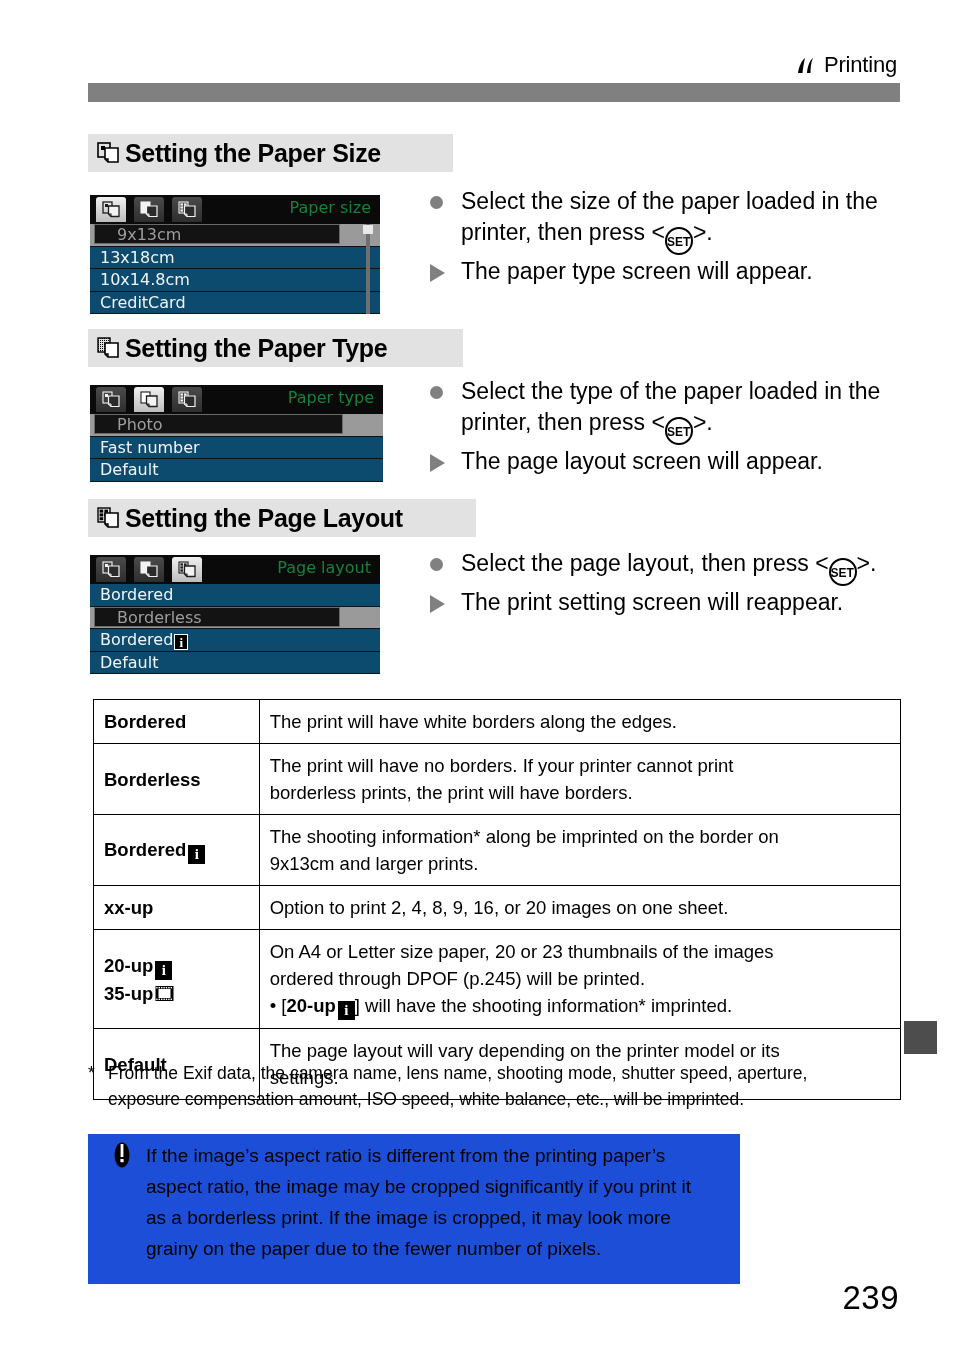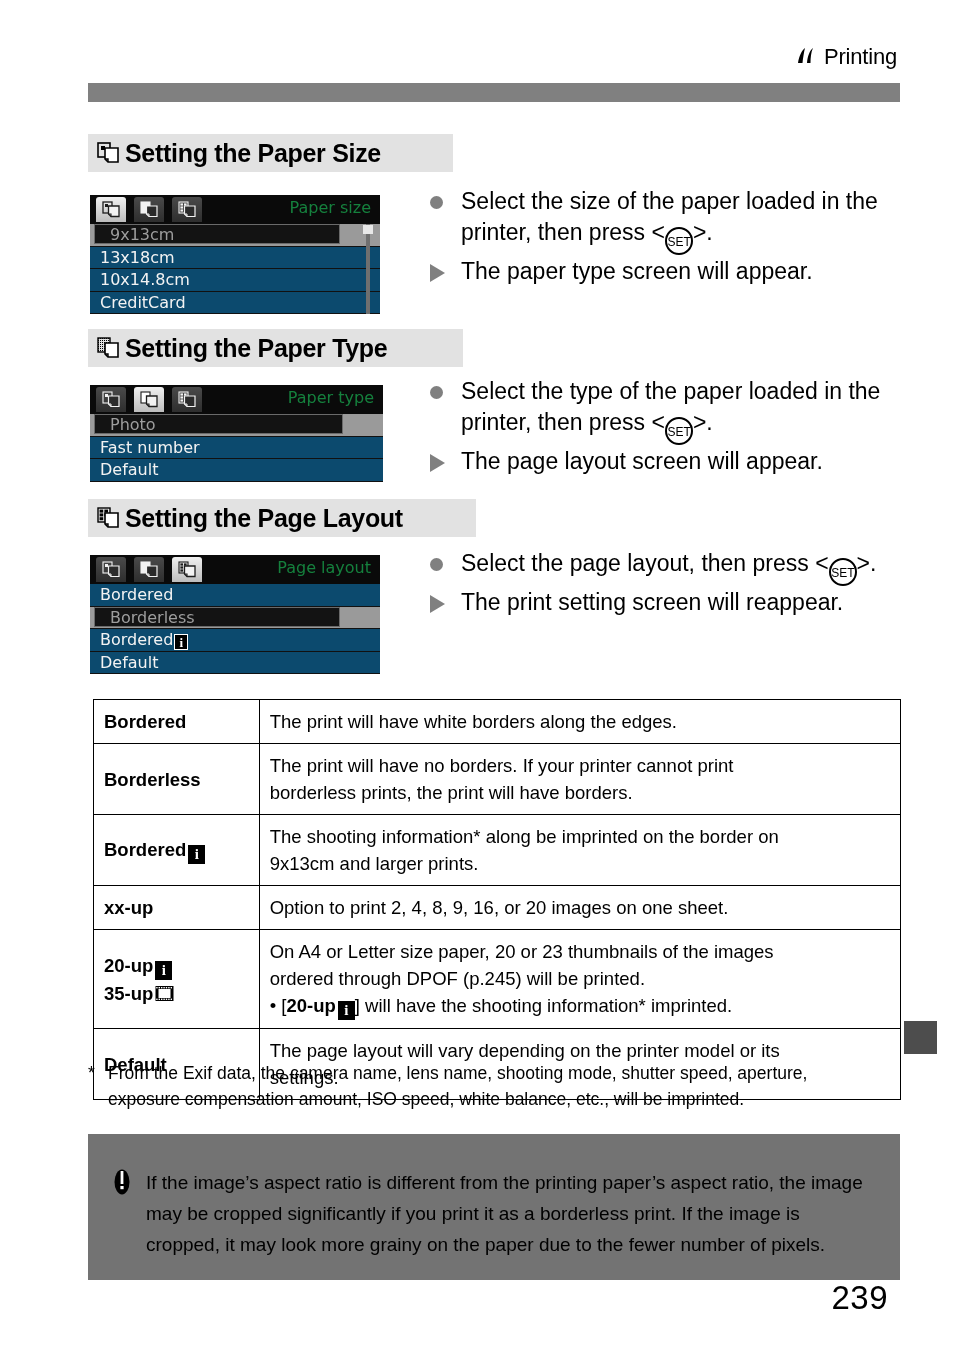--- a/index.html
+++ b/index.html
@@ -12,24 +12,24 @@
     height: 1345px;
     position: relative;
     font-family: "Liberation Sans", sans-serif;
     color: #000;
     overflow: hidden;
   }
 
   
   .page-header {
     position: absolute;
-    top: 44px;
+    top: 52px;
     right: 57px;
     display: flex;
-    align-items: center;
+    align-items: flex-end;
     gap: 7px;
     font-size: 22px;
     letter-spacing: -0.2px;
   }
   .printer-glyph {
     display: inline-block;
     width: 22px;
     height: 22px;
     position: relative;
   }
@@ -128,21 +128,21 @@
     padding-left: 0;
   }
   .lcd-row.selected .sel-inner {
     display: block;
     margin-left: 4px;
     margin-right: 40px;
     background: #131313;
     color: #9d9d9d;
     height: 20px;
     line-height: 20px;
-    padding-left: 15px;
+    padding-left: 22px;
     border: 1px solid #6a6a6a;
     box-sizing: border-box;
   }
   .lcd-scroll {
     position: absolute;
     right: 10px;
     top: 0;
     width: 4px;
     bottom: 0;
     background: #6f6f6f;
@@ -207,23 +207,23 @@
     margin: 8px 16px 0 0;
   }
   .instr-text { flex: 1 1 auto; }
   .set-key {
     display: inline-block;
     width: 28px;
     height: 28px;
     border: 2px solid #000;
     border-radius: 50%;
     font-size: 12px;
-    font-weight: normal;
+    font-weight: bold;
     line-height: 26px;
-    text-align: right;
+    text-align: left;
     vertical-align: -6px;
     letter-spacing: 0px;
     box-sizing: border-box;
   }
 
   
   .layout-table {
     position: absolute;
     left: 93px;
     top: 699px;
@@ -276,25 +276,25 @@
     display: flex;
   }
   .footnote .fn-mark { width: 20px; flex: 0 0 auto; }
   .footnote .fn-body { flex: 1 1 auto; }
 
   
   .caution {
     position: absolute;
     left: 88px;
     top: 1134px;
-    width: 812px;
+    width: 652px;
     min-height: 140px;
-    background: #737373;
+    background: #1d4ed8;
     box-sizing: border-box;
-    padding: 33px 30px 20px 22px;
+    padding: 6px 30px 20px 22px;
     display: flex;
   }
   .caution-icon {
     flex: 0 0 auto;
     width: 24px;
     margin-right: 12px;
     padding-top: 2px;
   }
   .caution-text {
     flex: 1 1 auto;
@@ -306,21 +306,21 @@
   .side-tab {
     position: absolute;
     right: 17px;
     top: 1021px;
     width: 33px;
     height: 33px;
     background: #4d4d4d;
   }
   .page-number {
     position: absolute;
-    right: 66px;
+    right: 55px;
     top: 1279px;
     font-size: 33px;
     letter-spacing: 0.5px;
   }
 </style>
 </head>
 <body>
 
 <div class="page-header">
   <span class="printer-glyph">

